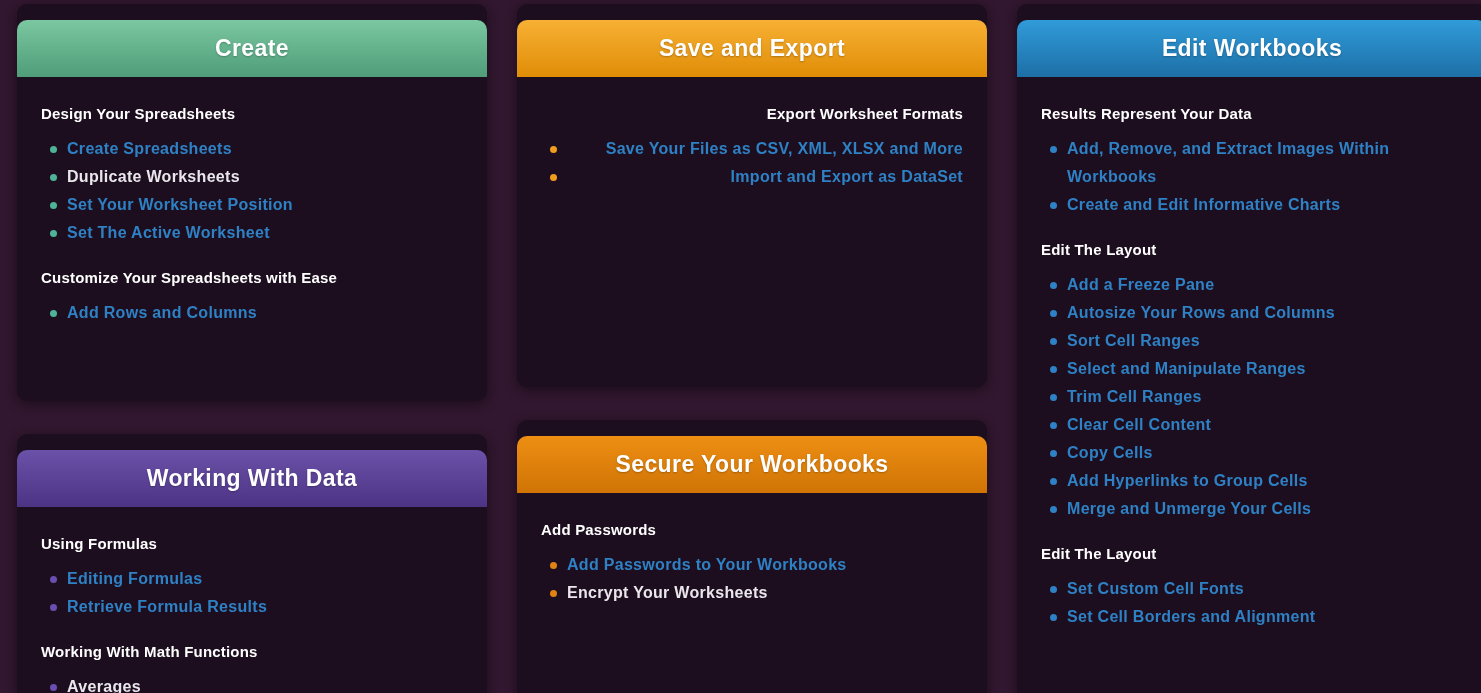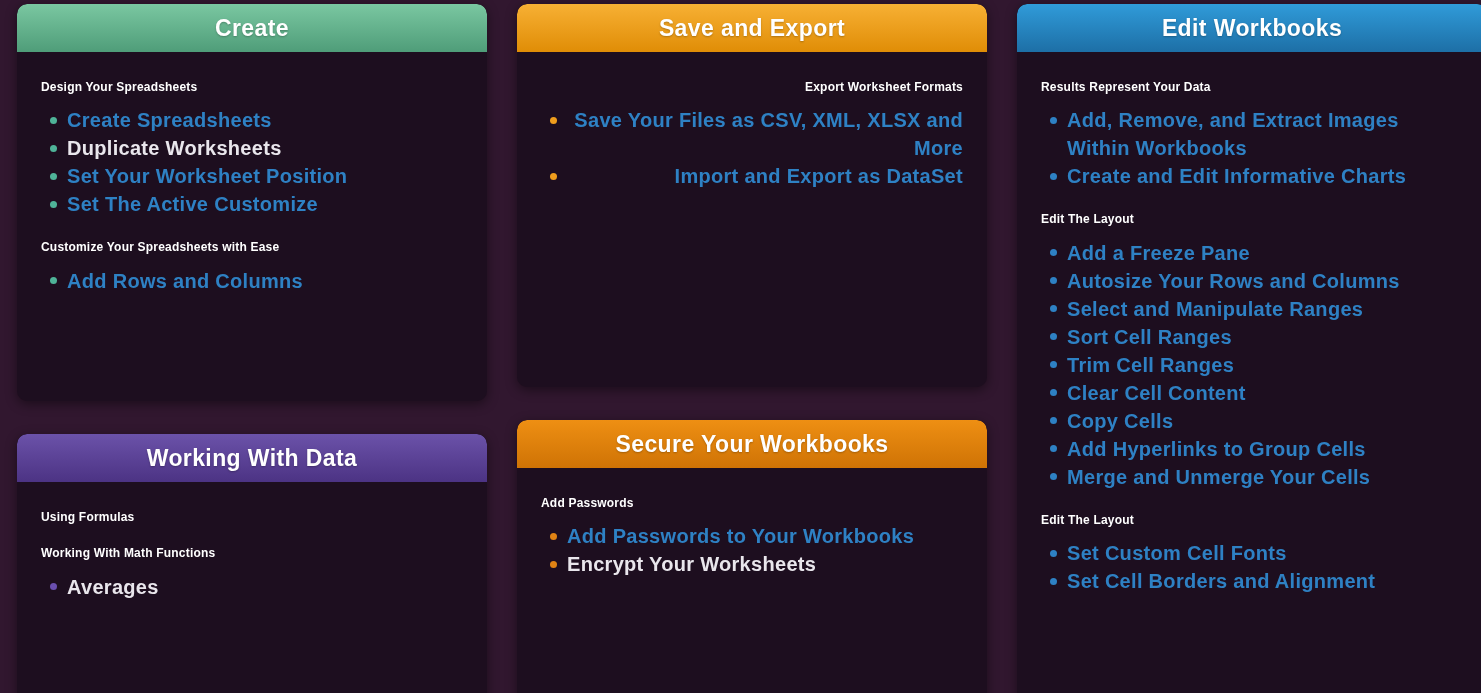--- a/index.html
+++ b/index.html
@@ -28,54 +28,55 @@
     border-radius: 10px;
     box-shadow: 0 3px 12px rgba(0,0,0,.45);
     overflow: hidden;
   }
   #card-create { height: 397px; }
   #card-working-with-data { height: 430px; }
   #card-save-and-export { height: 383px; text-align: right; }
   #card-secure-your-workbooks { height: 430px; }
   #card-edit-workbooks { height: 920px; }
   .card-header {
-    height: 48px;
+    height: 57px;
     border-radius: 10px 10px 0 0;
     background: linear-gradient(180deg, var(--h-top) 0%, var(--h-bottom) 100%);
     display: flex;
     align-items: center;
     justify-content: center;
+    margin-top: 16px;
   }
   .card-title {
     margin: 0;
     color: #ffffff;
     font-size: 23px;
     font-weight: bold;
     letter-spacing: .4px;
     text-shadow: 0 1px 2px rgba(0,0,0,.25);
   }
   .card-body { padding: 28px 24px 30px; }
   .section-heading {
     margin: 22px 0 12px;
     color: #ffffff;
-    font-size: 12px;
+    font-size: 15px;
     line-height: 1.2;
     font-weight: bold;
     letter-spacing: .2px;
   }
   .section:first-child .section-heading { margin-top: 0; }
   .item-list {
     list-style: none;
     margin: 0;
     padding: 0;
   }
   .list-item {
     position: relative;
     padding-left: 26px;
-    font-size: 20px;
+    font-size: 16px;
     line-height: 28px;
     letter-spacing: .3px;
     font-weight: 600;
     color: #e9e6ec;
   }
   .list-item::before {
     content: "";
     position: absolute;
     left: 9px;
     top: 10.5px;
@@ -105,21 +106,21 @@
 
   <li class="list-item">
     <span class="item-label">Duplicate Worksheets</span>
   </li>
 
   <li class="list-item link">
     <span class="item-label">Set Your Worksheet Position</span>
   </li>
 
   <li class="list-item link">
-    <span class="item-label">Set The Active Customize</span>
+    <span class="item-label">Set The Active Worksheet</span>
   </li>
 </ul>
   </div>
 
   <div class="section">
     <h3 class="section-heading">Customize Your Spreadsheets with Ease</h3>
     <ul class="item-list">
   <li class="list-item link">
     <span class="item-label">Add Rows and Columns</span>
   </li>
@@ -130,20 +131,29 @@
 </div>
   </section>
 
   <section class="card" id="card-working-with-data" style="--h-top: #6b52a9; --h-bottom: #4c3384; --bullet: #6b4fb0;">
     <header class="card-header">
       <h2 class="card-title">Working With Data</h2>
     </header>
     <div class="card-body">
   <div class="section">
     <h3 class="section-heading">Using Formulas</h3>
+    <ul class="item-list">
+  <li class="list-item link">
+    <span class="item-label">Editing Formulas</span>
+  </li>
+
+  <li class="list-item link">
+    <span class="item-label">Retrieve Formula Results</span>
+  </li>
+</ul>
   </div>
 
   <div class="section">
     <h3 class="section-heading">Working With Math Functions</h3>
     <ul class="item-list">
   <li class="list-item">
     <span class="item-label">Averages</span>
   </li>
 </ul>
   </div>
@@ -221,28 +231,28 @@
   <li class="list-item link">
     <span class="item-label">Autosize Your Rows and Columns</span>
   </li>
 </ul>
   </div>
 
   <div class="section">
     <ul class="item-list">
 
   <li class="list-item link">
+    <span class="item-label">Sort Cell Ranges</span>
+  </li>
+
+  <li class="list-item link">
     <span class="item-label">Select and Manipulate Ranges</span>
   </li>
 
   <li class="list-item link">
-    <span class="item-label">Sort Cell Ranges</span>
-  </li>
-
-  <li class="list-item link">
     <span class="item-label">Trim Cell Ranges</span>
   </li>
 
   <li class="list-item link">
     <span class="item-label">Clear Cell Content</span>
   </li>
 
   <li class="list-item link">
     <span class="item-label">Copy Cells</span>
   </li>

